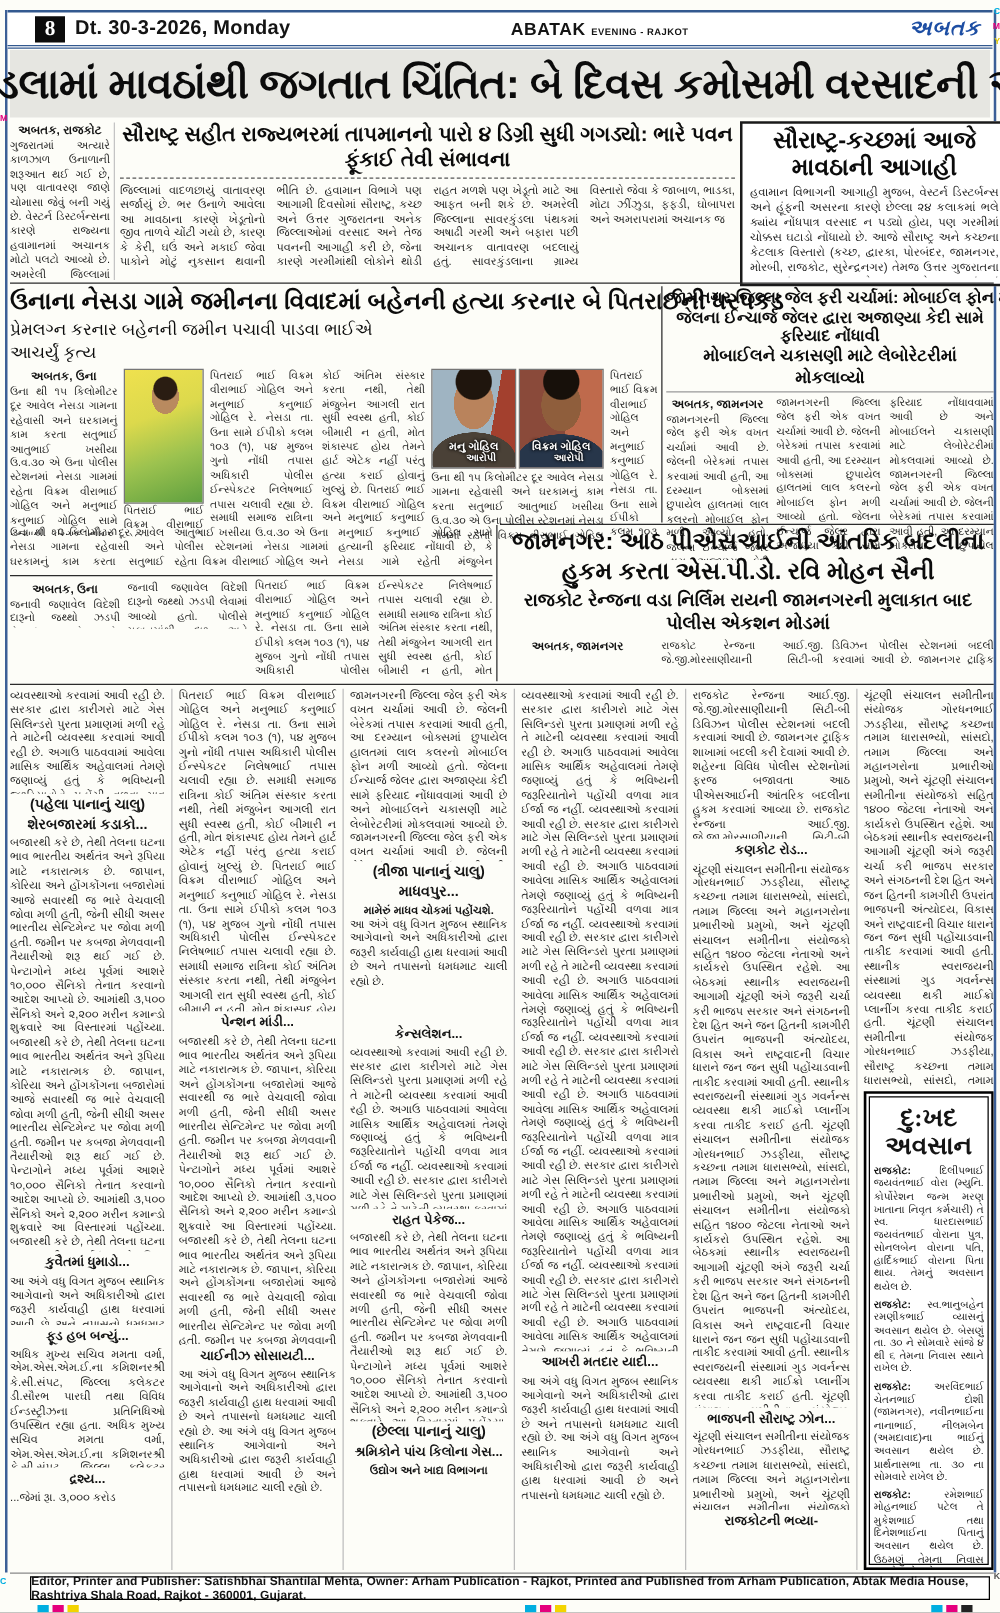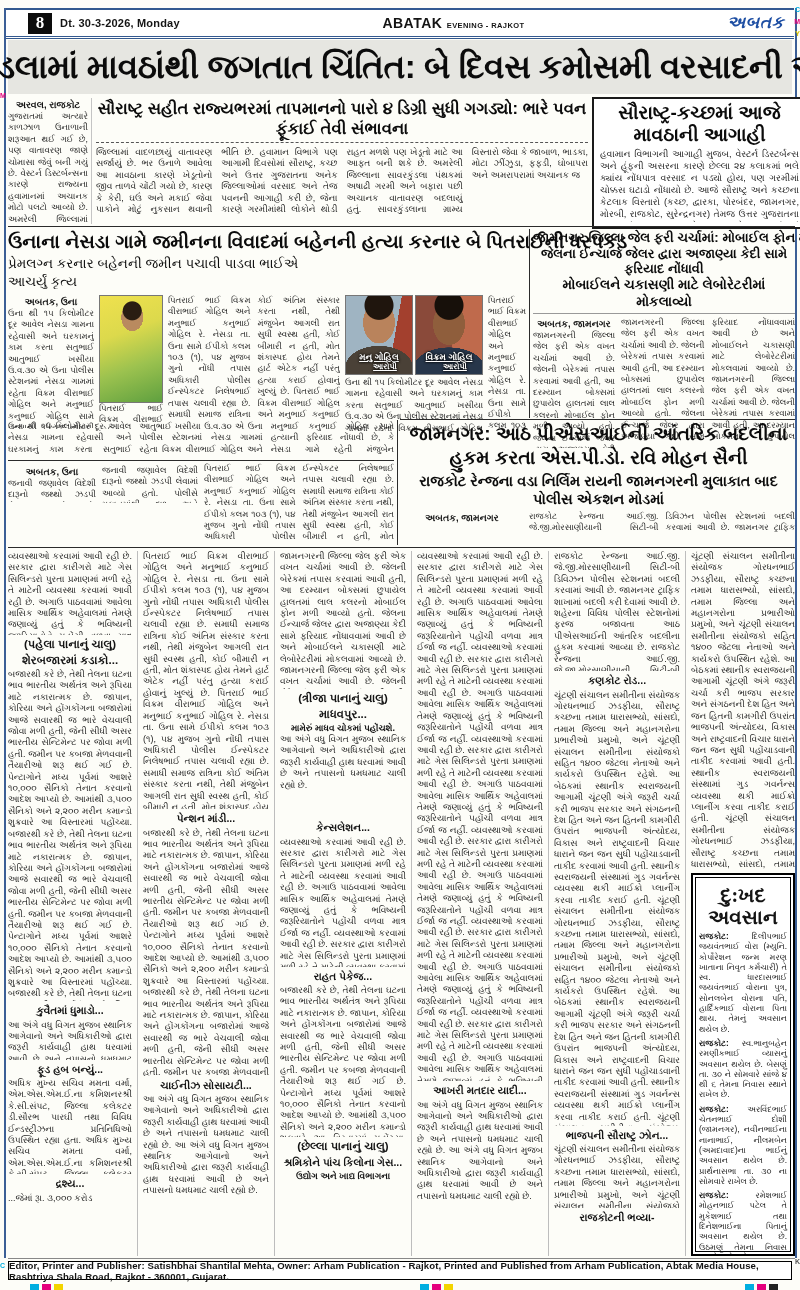--- a/index.html
+++ b/index.html
@@ -6,21 +6,21 @@
   .page{position:relative;width:800px;height:1290px;background:#fdfdf8;margin:0 auto;
         font-family:"Liberation Sans","DejaVu Sans",sans-serif;color:#141414;overflow:hidden;}
   .abs{position:absolute;}
   .hline{position:absolute;height:1px;background:#2b2b2b;}
   .vline{position:absolute;width:1px;background:#2b2b2b;}
   .bluev{position:absolute;width:2px;background:#3c5f96;}
   
   .header{display:flex;align-items:center;border-top:2px solid #33598f;border-bottom:3px double #33598f;background:#fff;}
   .pgno{background:#0c0c0c;color:#fff;font-family:"Liberation Serif",serif;font-weight:bold;
         font-size:17px;width:24px;height:21px;display:flex;align-items:center;justify-content:center;margin-left:22px;}
-  .hdate{font-weight:bold;font-size:11px;margin-left:8px;letter-spacing:.2px;}
+  .hdate{font-weight:bold;font-size:16px;margin-left:8px;letter-spacing:.2px;}
   .mast{flex:1;text-align:center;font-size:14px;font-weight:900;letter-spacing:.5px;}
   .mast small{font-size:7.5px;font-weight:700;letter-spacing:.4px;}
   .logo{color:#1d4ea3;font-weight:900;font-size:17px;font-style:italic;margin-right:10px;letter-spacing:.5px;}
   
   .banner{background:#e6e6e1;display:flex;align-items:center;justify-content:center;}
   .banner h1{margin:0;font-size:33px;font-weight:800;letter-spacing:-.5px;white-space:nowrap;color:#0b0b0b;}
   
   .bt{font-size:9px;line-height:11.4px;text-align:justify;overflow:hidden;color:#1c1c1c;}
   .dl{font-weight:bold;font-size:9.5px;text-align:center;line-height:13px;}
   .colhead{font-weight:bold;text-align:center;font-size:11.5px;line-height:13.5px;padding:3px 0 2px;}
@@ -43,31 +43,31 @@
      radial-gradient(circle at 50% 12%, #1f150d 0 14px, transparent 15px),
      radial-gradient(ellipse 16px 21px at 50% 34%, #b9835c 0 99%, transparent 100%),
      radial-gradient(ellipse 34px 22px at 50% 92%, #4a4137 0 99%, transparent 100%),
      linear-gradient(100deg,#9fb4c2 0 70%,#a3402e 70% 100%);}
   .ph-man2{background:
      radial-gradient(circle at 50% 12%, #17100a 0 14px, transparent 15px),
      radial-gradient(ellipse 16px 21px at 50% 36%, #8f5e3c 0 99%, transparent 100%),
      radial-gradient(ellipse 36px 22px at 50% 94%, #27364a 0 99%, transparent 100%),
      linear-gradient(90deg,#8a4a3a 0 55%,#bf6a4c 55% 100%);}
   .cap{position:absolute;left:0;right:0;bottom:0;text-align:center;color:#fff;
-       text-shadow:0 0 2px #000,0 0 3px #000;font-weight:bold;font-size:9px;line-height:10px;padding-bottom:2px;text-decoration:underline;}
+       text-shadow:0 0 2px #000,0 0 3px #000;font-weight:bold;font-size:9px;line-height:10px;padding-bottom:2px;}
   .cap .role{font-size:8px;font-weight:bold;display:block;margin-left:12px;}
   
   .obit{border:2px solid #000;box-shadow:inset 0 0 0 2px #fff,inset 0 0 0 3px #000;background:#fff;padding:7px 6px 4px;}
   .obit-title{font-size:20px;font-weight:900;text-align:center;line-height:22px;margin:2px 0 3px;font-family:Liberation Serif, serif;}
   .obit-sub{font-size:11px;font-weight:bold;text-align:center;line-height:13px;border-bottom:1px solid #888;padding-bottom:4px;margin-bottom:3px;}
   .obit-entry{font-size:8.3px;line-height:10.3px;text-align:justify;margin:0 0 4px;}
   .obit-entry b{font-weight:bold;}
   
   .footer{border:1px solid #000;display:flex;align-items:center;justify-content:center;
-          font-weight:bold;font-size:9.6px;background:#fff;letter-spacing:.1px;}
+          font-weight:bold;font-size:9.6px;background:#fff;letter-spacing:.1px;margin-left:16px;}
   .regmark{position:absolute;font-size:7px;font-weight:bold;line-height:7px;}
   .swatch{position:absolute;height:6px;width:9px;}
   .dash-sep{border-bottom:1.5px dashed #555;}
 </style>
 </head>
 <body>
 
 <div class="page">
 
   <div class="bluev" style="left:4px;top:8px;height:1250px;"></div>
@@ -84,21 +84,21 @@
     <div class="hdate">Dt. 30-3-2026, Monday</div>
     <div class="mast"><b>ABATAK</b> <small>EVENING - RAJKOT</small></div>
     <div class="logo">અબતક</div>
   </div>
 
   <div class="banner abs" style="left:8px;right:8px;top:40px;height:54px;">
     <h1>સાવરકુંડલામાં માવઠાંથી જગતાત ચિંતિત: બે દિવસ કમોસમી વરસાદની આગાહી</h1>
   </div>
 
   <div class="abs" style="left:8px;top:98px;width:80px;height:126px;">
-    <div class="dl">અરવલ, રાજકોટ</div>
+    <div class="dl">અબતક, રાજકોટ</div>
     <div class="bt" style="height:112px;font-size:8.7px;">ગુજરાતમાં અત્યારે કાળઝાળ ઉનાળાની શરૂઆત થઈ ગઈ છે, પણ વાતાવરણ જાણે ચોમાસા જેવું બની ગયું છે. વેસ્ટર્ન ડિસ્ટર્બન્સના કારણે રાજ્યના હવામાનમાં અચાનક મોટો પલટો આવ્યો છે. અમરેલી જિલ્લામાં કાળઝાળ ગરમી અને બફારા વચ્ચે અચાનક કમોસમી વરસાદ ખાબક્યો છે, જ્યારે અરવલ્લી</div>
   </div>
   <div class="vline" style="left:91px;top:98px;height:126px;background:#c4c4c4;"></div>
   <div class="abs" style="left:96px;top:98px;width:492px;height:126px;">
     <div class="story-hl dash-sep" style="font-size:16.5px;line-height:20px;padding-bottom:4px;">સૌરાષ્ટ્ર સહીત રાજ્યભરમાં તાપમાનનો પારો ૪ ડિગ્રી સુધી ગગડ્યો: ભારે પવન ફૂંકાઈ તેવી સંભાવના</div>
     <div class="bt cols4" style="height:94px;margin-top:4px;">જિલ્લામાં વાદળછાયું વાતાવરણ સર્જાયું છે. ભર ઉનાળે આવેલા આ માવઠાના કારણે ખેડૂતોનો જીવ તાળવે ચોંટી ગયો છે, કારણ કે કેરી, ઘઉં અને મકાઈ જેવા પાકોને મોટું નુકસાન થવાની ભીતિ છે. હવામાન વિભાગે પણ આગામી દિવસોમાં સૌરાષ્ટ્ર, કચ્છ અને ઉત્તર ગુજરાતના અનેક જિલ્લાઓમાં વરસાદ અને તેજ પવનની આગાહી કરી છે, જેના કારણે ગરમીમાંથી લોકોને થોડી રાહત મળશે પણ ખેડૂતો માટે આ આફત બની શકે છે. અમરેલી જિલ્લાના સાવરકુંડલા પંથકમાં અષાઢી ગરમી અને બફારા પછી અચાનક વાતાવરણ બદલાયું હતું. સાવરકુંડલાના ગ્રામ્ય વિસ્તારો જેવા કે જાબાળ, ભાડકા, મોટા ઝીંઝુડા, ફફડી, ઘોબાપરા અને અમરાપરામાં અચાનક જ</div>
   </div>
   <div class="boxed abs" style="left:592px;top:97px;width:199px;height:122px;padding:3px 6px;">
     <div class="story-hl" style="font-size:19px;line-height:22px;">સૌરાષ્ટ્ર-કચ્છમાં આજે માવઠાની આગાહી</div>
     <div class="bt" style="height:74px;font-size:9.3px;line-height:12px;margin-top:2px;">હવામાન વિભાગની આગાહી મુજબ, વેસ્ટર્ન ડિસ્ટર્બન્સ અને હૂંફની અસરના કારણે છેલ્લા ૨૪ કલાકમાં ભલે ક્યાંય નોંધપાત્ર વરસાદ ન પડ્યો હોય, પણ ગરમીમાં ચોક્કસ ઘટાડો નોંધાયો છે. આજે સૌરાષ્ટ્ર અને કચ્છના કેટલાક વિસ્તારો (કચ્છ, દ્વારકા, પોરબંદર, જામનગર, મોરબી, રાજકોટ, સુરેન્દ્રનગર) તેમજ ઉત્તર ગુજરાતના બનાસકાંઠા, પાટણ, મહેસાણા અને સાબરકાંઠામાં વરસાદ પડવાની સંભાવના છે.</div>

